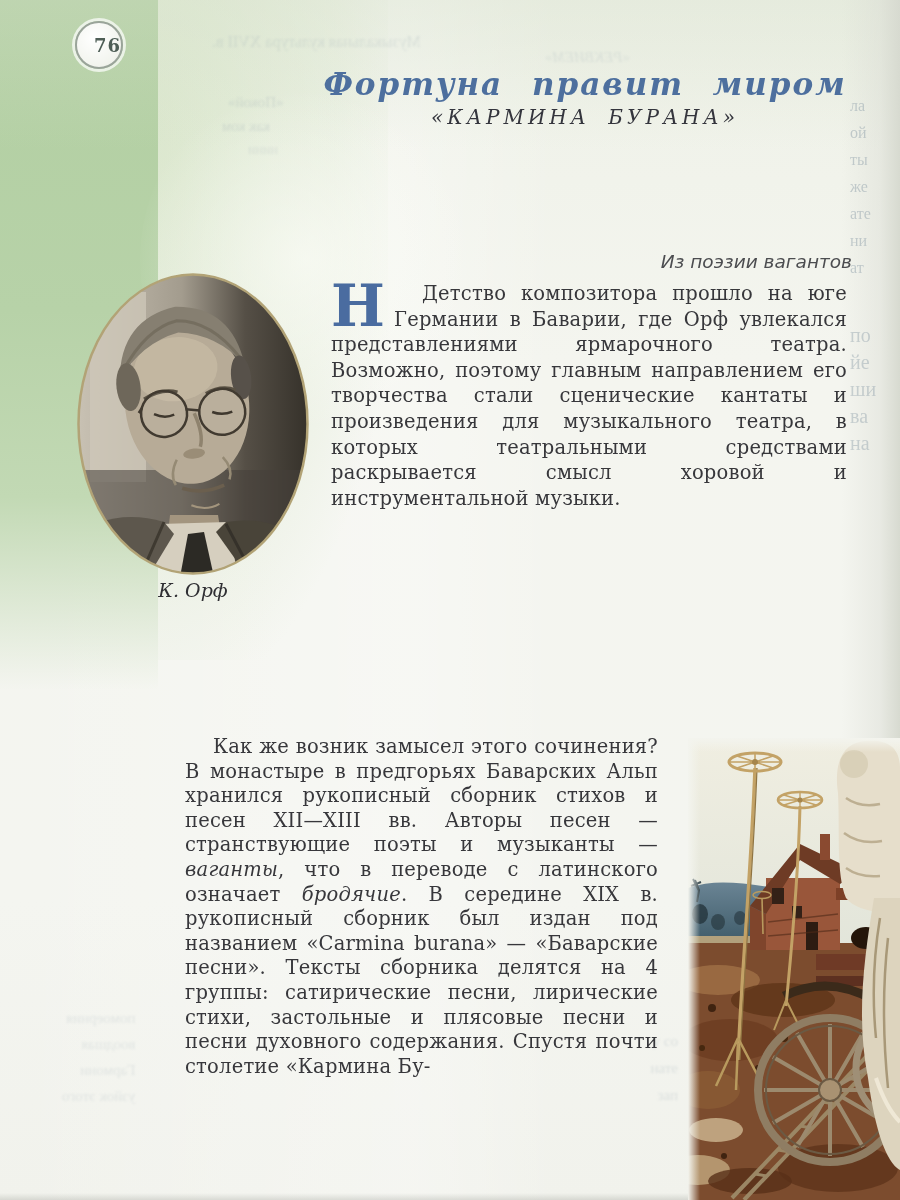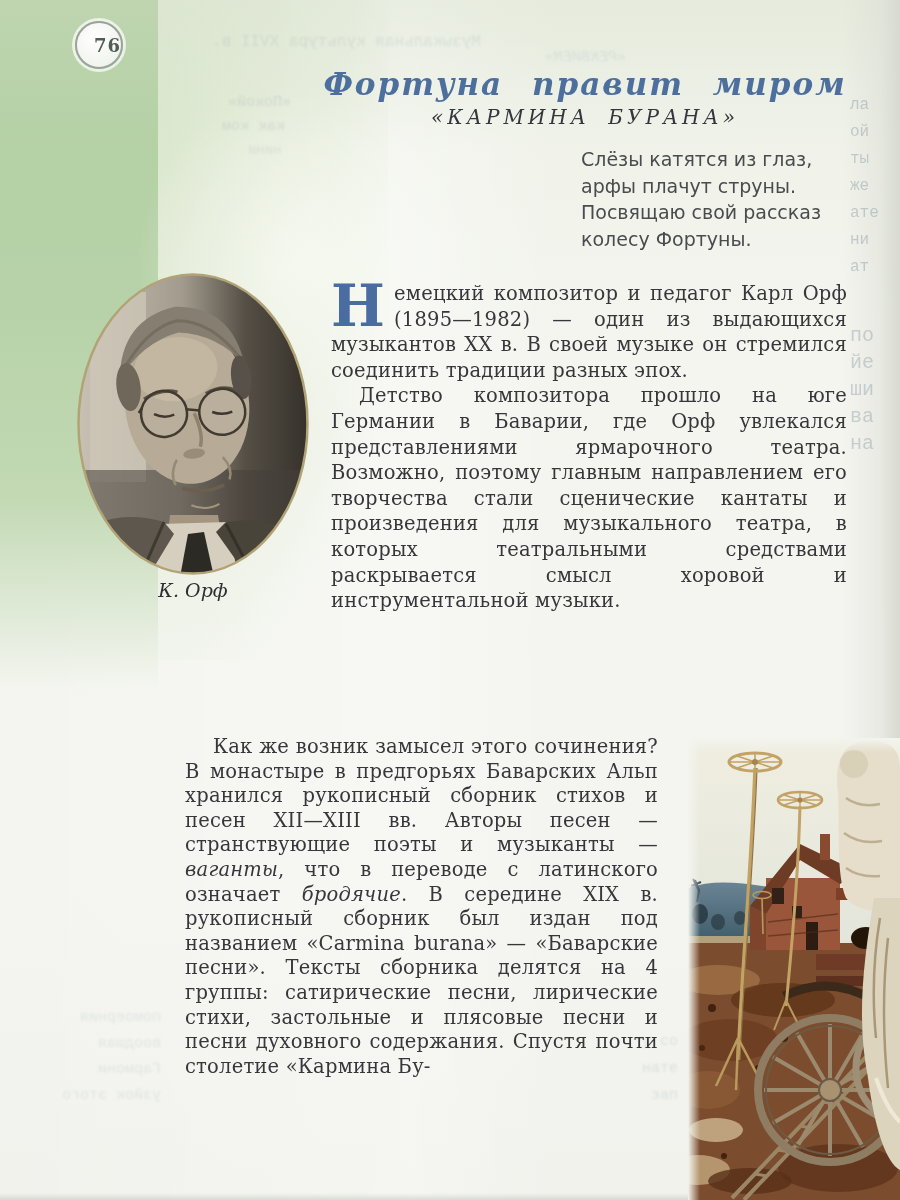--- a/index.html
+++ b/index.html
@@ -52,21 +52,21 @@
     letter-spacing:.2px;color:#37373b;hyphens:auto;-webkit-hyphens:auto;}
   .body-lower p{line-height:24.6px;}
   .bodytext p.ind{text-indent:28px;}
   .photo-spacer{float:left;width:146px;height:332px;}
   .dropcap{float:left;font-size:57px;line-height:43px;font-weight:bold;color:#4a6ca0;
     margin:3px 9px 0 0;}
   em{}
   
   .illustration{position:absolute;left:688px;top:738px;width:212px;height:462px;}
   
-  .ghosts span{position:absolute;font-family:Liberation Mono, monospace;color:#93a3ad;pointer-events:none;}
+  .ghosts span{position:absolute;font-family:Liberation Serif, serif;color:#93a3ad;pointer-events:none;}
   .g1{left:212px;top:33px;font-size:16px;opacity:.22;filter:blur(1px);transform:scaleX(-1);}
   .g2{left:545px;top:49px;font-size:15px;font-style:italic;opacity:.2;filter:blur(1px);transform:scaleX(-1);}
   .g3{left:228px;top:94px;font-size:15px;opacity:.26;filter:blur(.8px);transform:scaleX(-1);}
   .g4{left:222px;top:118px;font-size:15px;opacity:.26;filter:blur(.8px);transform:scaleX(-1);}
   .g5{left:248px;top:142px;font-size:14px;opacity:.2;filter:blur(1px);transform:scaleX(-1);}
   .g6{left:850px;top:92px;font-size:16px;line-height:27px;white-space:pre-line;opacity:.5;
       color:#aab6ba;filter:blur(.4px);font-family:"DejaVu Serif",serif;}
   .g7{left:850px;top:322px;font-size:20px;line-height:27px;white-space:pre-line;opacity:.45;
       color:#aab6ba;filter:blur(.4px);font-family:"DejaVu Serif",serif;}
   .g8{left:62px;top:1005px;font-size:15px;line-height:26px;white-space:pre-line;opacity:.2;
@@ -113,24 +113,21 @@
 зап</span>
     </div>
 
   <div class="badge">
     <span>76</span>
   </div>
 
   <div class="title">Фортуна правит миром</div>
   <div class="subtitle">«КАРМИНА БУРАНА»</div>
 
-  <div class="epigraph">Слёзы катятся из глаз,
-арфы плачут струны.
-Посвящаю свой рассказ
-колесу Фортуны.</div>
+  <div class="epi-attr">Из поэзии вагантов</div>
 
   <div class="photo">
     <svg viewBox="0 0 235 305" width="235" height="305">
       <defs>
         <clipPath id="ovalClip">
             <ellipse cx="117" cy="152" rx="114" ry="149"></ellipse>
           </clipPath>
         <linearGradient id="bgGrad" x1="0" y1="0" x2="1" y2="0">
           <stop offset="0" stop-color="#c9c2b4"></stop>
             <stop offset="0.45" stop-color="#a39c8e"></stop>
@@ -172,21 +169,21 @@
         <path d="M88,250 L64,305" stroke="#3f3a31" stroke-width="3" fill="none"></path>
         <path d="M150,252 L178,305" stroke="#35312a" stroke-width="3" fill="none"></path>
       </g>
       <ellipse cx="117" cy="152" rx="114.5" ry="149.5" fill="none" stroke="#b2a376" stroke-width="2.5"></ellipse>
     </svg>
   </div>
   <div class="photo-caption">К. Орф</div>
 
   <div class="body-upper bodytext">
     <div class="photo-spacer"></div>
-    <p><span class="dropcap">Н</span><span>емецкий композитор и педагог Карл Орф (1895—1982) — один из выдающихся музыкантов XX в. В своей музыке он стремился соединить традиции разных эпох.</span></p>
+    <p><span class="dropcap">Н</span></p>
     <p class="ind">Детство композитора прошло на юге Германии в Баварии, где Орф увлекался представлениями ярмарочного театра. Возможно, поэтому главным направлением его творчества стали сценические кантаты и произведения для музыкального театра, в которых театральными средствами раскрывается смысл хоровой и инструментальной музыки.</p>
   </div>
 
   <div class="body-lower bodytext">
     <p class="ind"><span>Как же возник замысел этого сочинения? В монастыре в предгорьях Баварских Альп хранился рукописный сборник стихов и песен XII—XIII вв. Авторы песен — странствующие поэты и музыканты — </span><em>ваганты</em><span>, что в переводе с латинского означает </span><em>бродячие</em><span>. В середине XIX в. рукописный сборник был издан под названием «Carmina burana» — «Баварские песни». Тексты сборника делятся на 4 группы: сатирические песни, лирические стихи, застольные и плясовые песни и песни духовного содержания. Спустя почти столетие «Кармина Бу-</span></p>
   </div>
 
   <div class="illustration">
     <svg viewBox="0 0 212 462" width="212" height="462">
       <defs>

